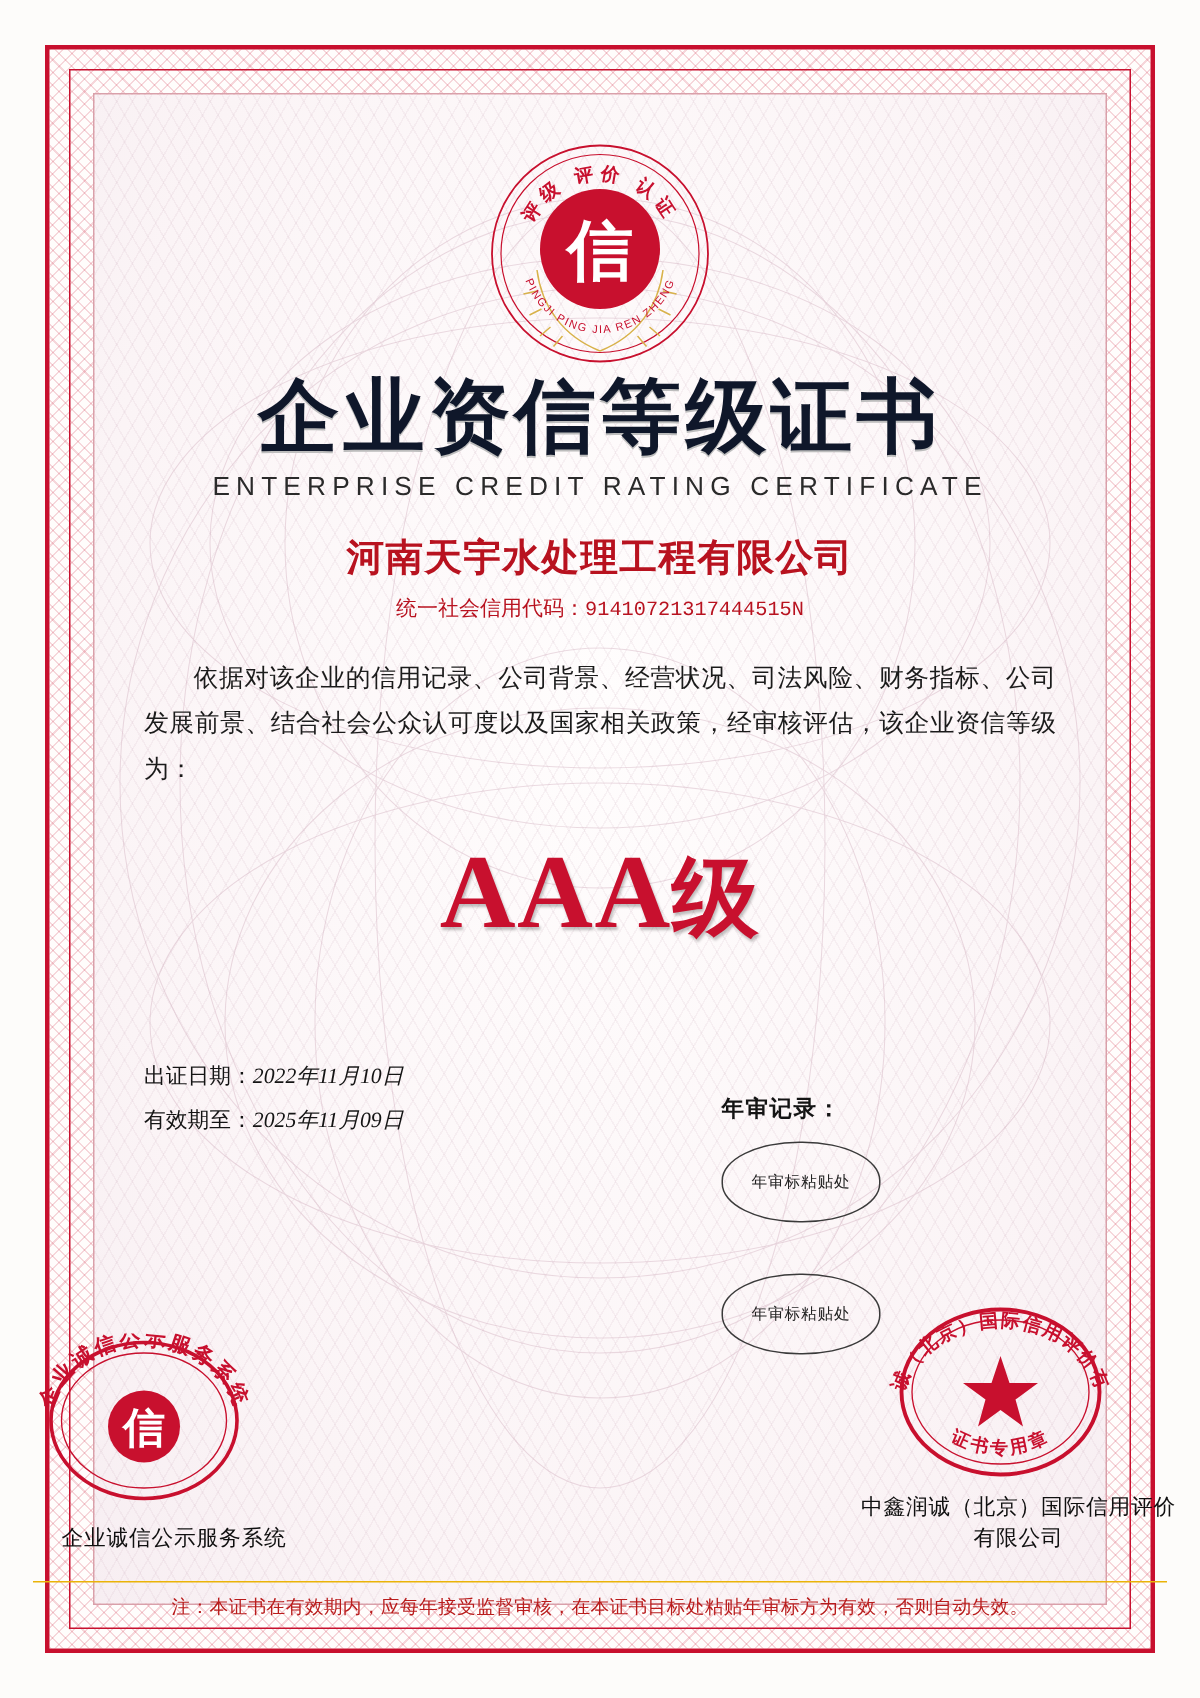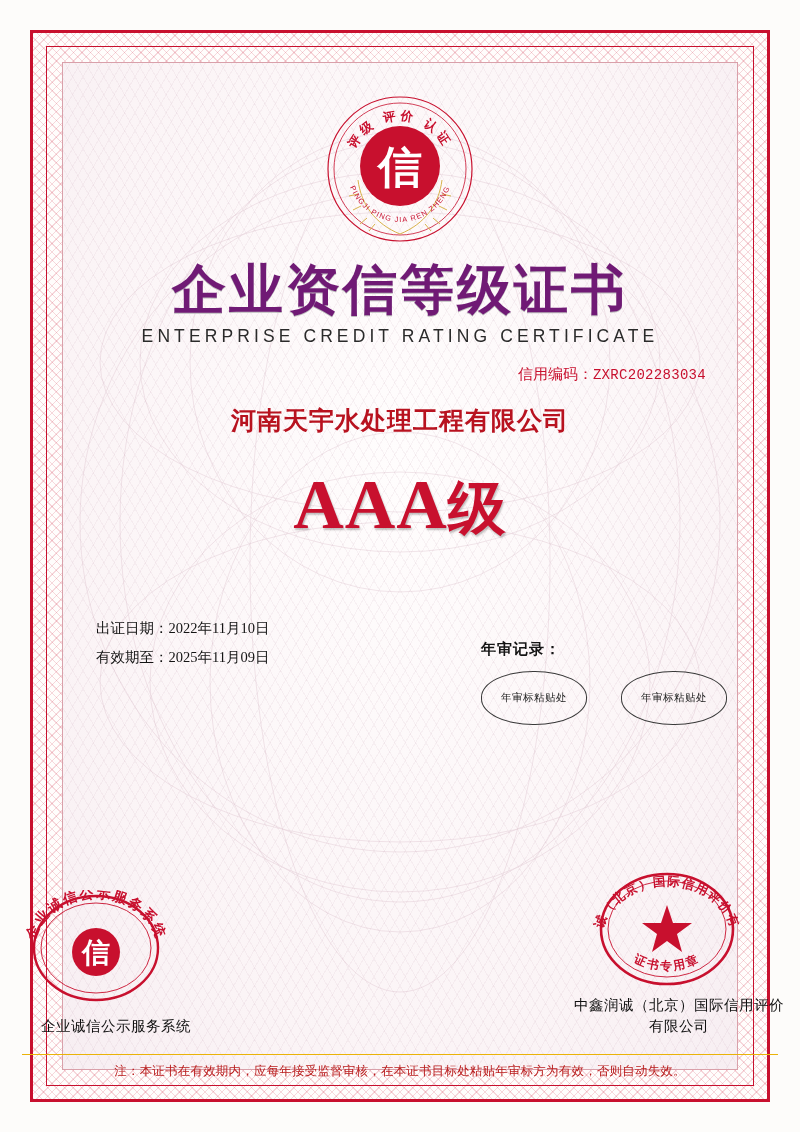--- a/index.html
+++ b/index.html
@@ -44,27 +44,27 @@
     position:absolute;left:80px;top:72px;right:80px;bottom:72px;
   }
   
   .emblem{
     margin:22px auto 0;
     width:150px;height:150px;position:relative;
   }
   .emblem svg{display:block;}
   
   .title-cn{
-    margin-top:18px;
+    margin-top:6px;
     text-align:center;
     font-family:"Liberation Serif", serif;
     font-weight:bold;
     font-size:54px;
     letter-spacing:3px;
-    color:#701a75;
+    color:#0f172a;
     line-height:1.05;
     text-shadow:0 1px 0 #bdbdbd;
   }
   .title-en{
     text-align:center;
     font-family:"Liberation Sans", sans-serif;
     font-size:17.5px;
     letter-spacing:4.1px;
     color:#2a2a2a;
     margin-top:7px;
@@ -117,25 +117,25 @@
   }
   .grade .suffix{font-size:58px;}
   
   .mid-row{
     display:flex;
     margin-top:66px;
     padding:0 16px;
   }
   .details{flex:0 0 375px;font-size:14.5px;color:#141414;line-height:2.0;}
   .details .lbl{display:inline-block;}
-  .details .val{font-family:"Liberation Serif", serif;}
+  .details .val{font-family:"Liberation Serif", serif;font-style:italic;}
   .details .val.mono{font-family:"Liberation Mono", monospace;font-size:13.5px;}
   .annual{flex:1;padding-left:10px;padding-top:26px;}
   .annual-title{font-size:15px;color:#141414;margin-bottom:12px;letter-spacing:1px;font-weight:bold;}
-  .stamp-slots{display:flex;gap:34px;}
+  .stamp-slots{display:flex;gap:34px;flex-direction:column;}
   .slot{
     width:104px;height:52px;border:1px solid #3a3a3a;border-radius:52px/26px;
     display:flex;align-items:center;justify-content:center;
     font-size:10.5px;color:#222;letter-spacing:.5px;
   }
   
   .bottom{
     position:absolute;left:8px;right:8px;bottom:52px;
   }
   .seal-row{
@@ -224,26 +224,27 @@
         </text>
         <text font-family="Liberation Sans, sans-serif" font-size="7.4" fill="#c8102e" letter-spacing="1.1">
           <textPath href="#arcBottom" startOffset="50%" text-anchor="middle">PINGJI PING JIA REN ZHENG</textPath>
         </text>
       </svg>
     </div>
 
     <div class="title-cn">企业资信等级证书</div>
     <div class="title-en">ENTERPRISE CREDIT RATING CERTIFICATE</div>
 
-    <div class="credit-code">
-      <span>信用编码：</span><span class="val">ZXRC202283034</span>
-    </div>
 
     <div class="company">河南天宇水处理工程有限公司</div>
-
+    <div class="uscc">
+      <span>统一社会信用代码：</span><span class="val">91410721317444515N</span>
+    </div>
+
+    <div class="body-text">依据对该企业的信用记录、公司背景、经营状况、司法风险、财务指标、公司发展前景、结合社会公众认可度以及国家相关政策，经审核评估，该企业资信等级为：</div>
 
     <div class="grade">
       <span>AAA</span><span class="suffix">级</span>
     </div>
 
     <div class="mid-row">
       <div class="details">
         <div>
           <span class="lbl">出证日期：</span><span class="val">2022年11月10日</span>
         </div>

